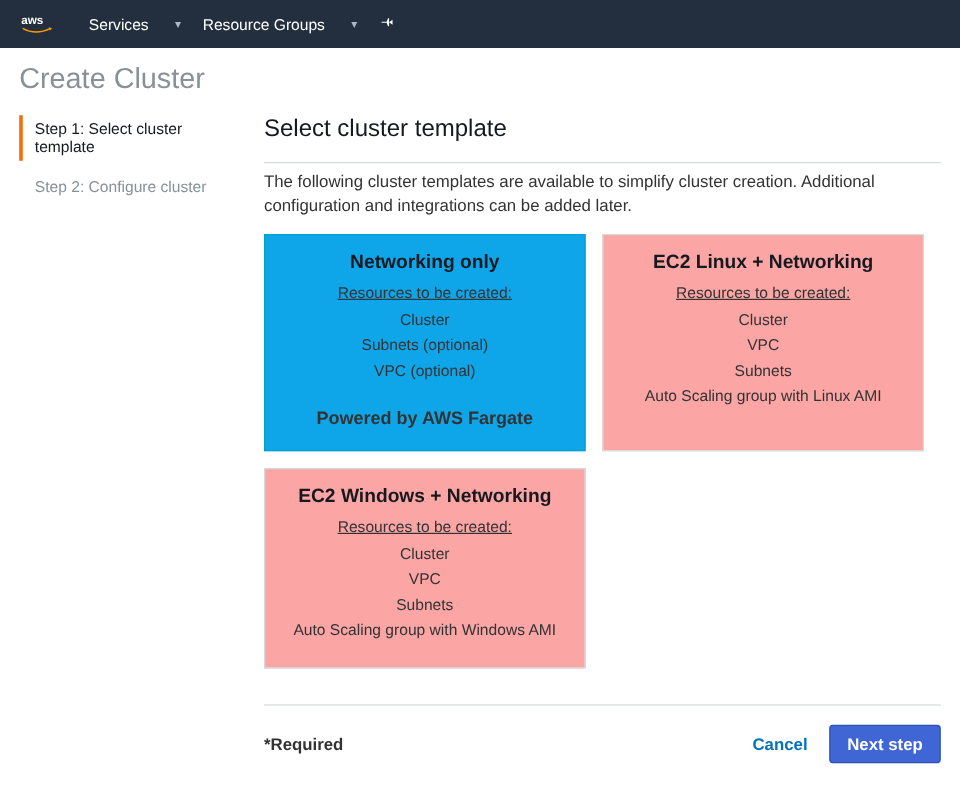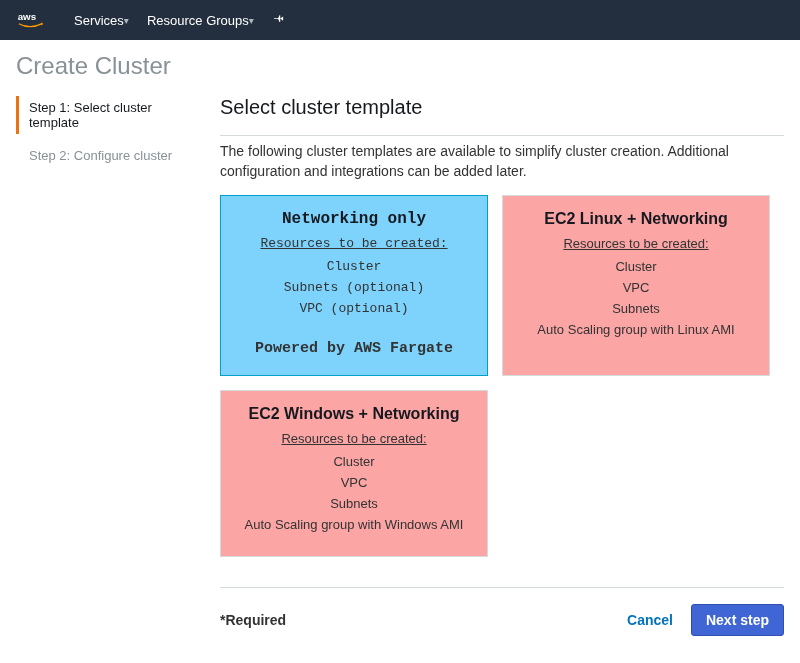--- a/index.html
+++ b/index.html
@@ -1,41 +1,41 @@
 <!DOCTYPE html>
 <html><head>
   <meta charset="utf-8">
   <style>
     * { box-sizing: border-box; margin: 0; padding: 0; }
     body { font-family: "Amazon Ember", "Helvetica Neue", Arial, sans-serif; font-size: 14px; color: #333; background: #fff; }
 
     .topnav { background: #232f3e; height: 40px; display: flex; align-items: center; padding: 0 16px; gap: 18px; }
     .aws-logo { display: flex; align-items: center; color: #fff; font-weight: 500; }
     .aws-logo svg { height: 22px; width: 40px; }
-    .nav-item { color: #fff; font-size: 13px; font-weight: 500; cursor: pointer; display: flex; align-items: center; gap: 0; }
+    .nav-item { color: #fff; font-size: 13px; font-weight: 500; cursor: pointer; display: flex; align-items: center; gap: 22px; }
     .chev { font-size: 10px; color: #aab7c4; }
     .pin-icon { color: #fff; font-size: 14px; cursor: pointer; }
 
     .container { padding: 12px 16px; }
     .page-title { font-size: 24px; color: #879196; font-weight: 400; margin-bottom: 16px; }
 
     .layout { display: flex; gap: 24px; }
 
     .sidebar { width: 180px; flex-shrink: 0; }
     .step { padding: 4px 0 4px 10px; font-size: 13px; color: #879196; border-left: 3px solid transparent; margin-bottom: 10px; }
     .step.active { color: #16191f; border-left: 3px solid #ec7211; }
 
     .main { flex: 1; }
     .section-title { font-size: 20px; color: #16191f; font-weight: 400; margin-bottom: 6px; border-bottom: 1px solid #d5dbdb; padding-bottom: 16px; }
     .section-desc { font-size: 14px; color: #333; line-height: 1.4; margin-bottom: 14px; }
 
     .card-grid { display: flex; flex-wrap: wrap; gap: 14px; margin-bottom: 30px; }
 
     .card { width: 268px; border: 1px solid #d5dbdb; padding: 14px 12px 18px; text-align: center; cursor: pointer; background: #fca5a5; }
-    .card.selected { border-color: #00a1c9; background: #7dd3fc; font-family: Liberation Mono, monospace; }
+    .card.selected { border-color: #00a1c9; background: #0ea5e9; }
     .card h3 { font-size: 16px; font-weight: 700; color: #16191f; margin-bottom: 8px; }
     .card .sub { font-size: 13px; text-decoration: underline; margin-bottom: 8px; }
     .card .item { font-size: 13px; margin: 6px 0; }
     .card .footer { font-size: 15px; font-weight: 700; margin-top: 24px; }
 
     .bottom-bar { border-top: 1px solid #d5dbdb; padding-top: 16px; display: flex; align-items: center; }
     .required { font-size: 14px; font-weight: 700; }
     .spacer { flex: 1; }
     .btn-link { color: #0073bb; font-weight: 700; font-size: 14px; background: none; border: none; cursor: pointer; margin-right: 18px; }
     .btn-primary { background: #3f66d4; color: #fff; border: 1px solid #2c4fb0; border-radius: 3px; padding: 7px 14px; font-size: 14px; font-weight: 700; cursor: pointer; }

